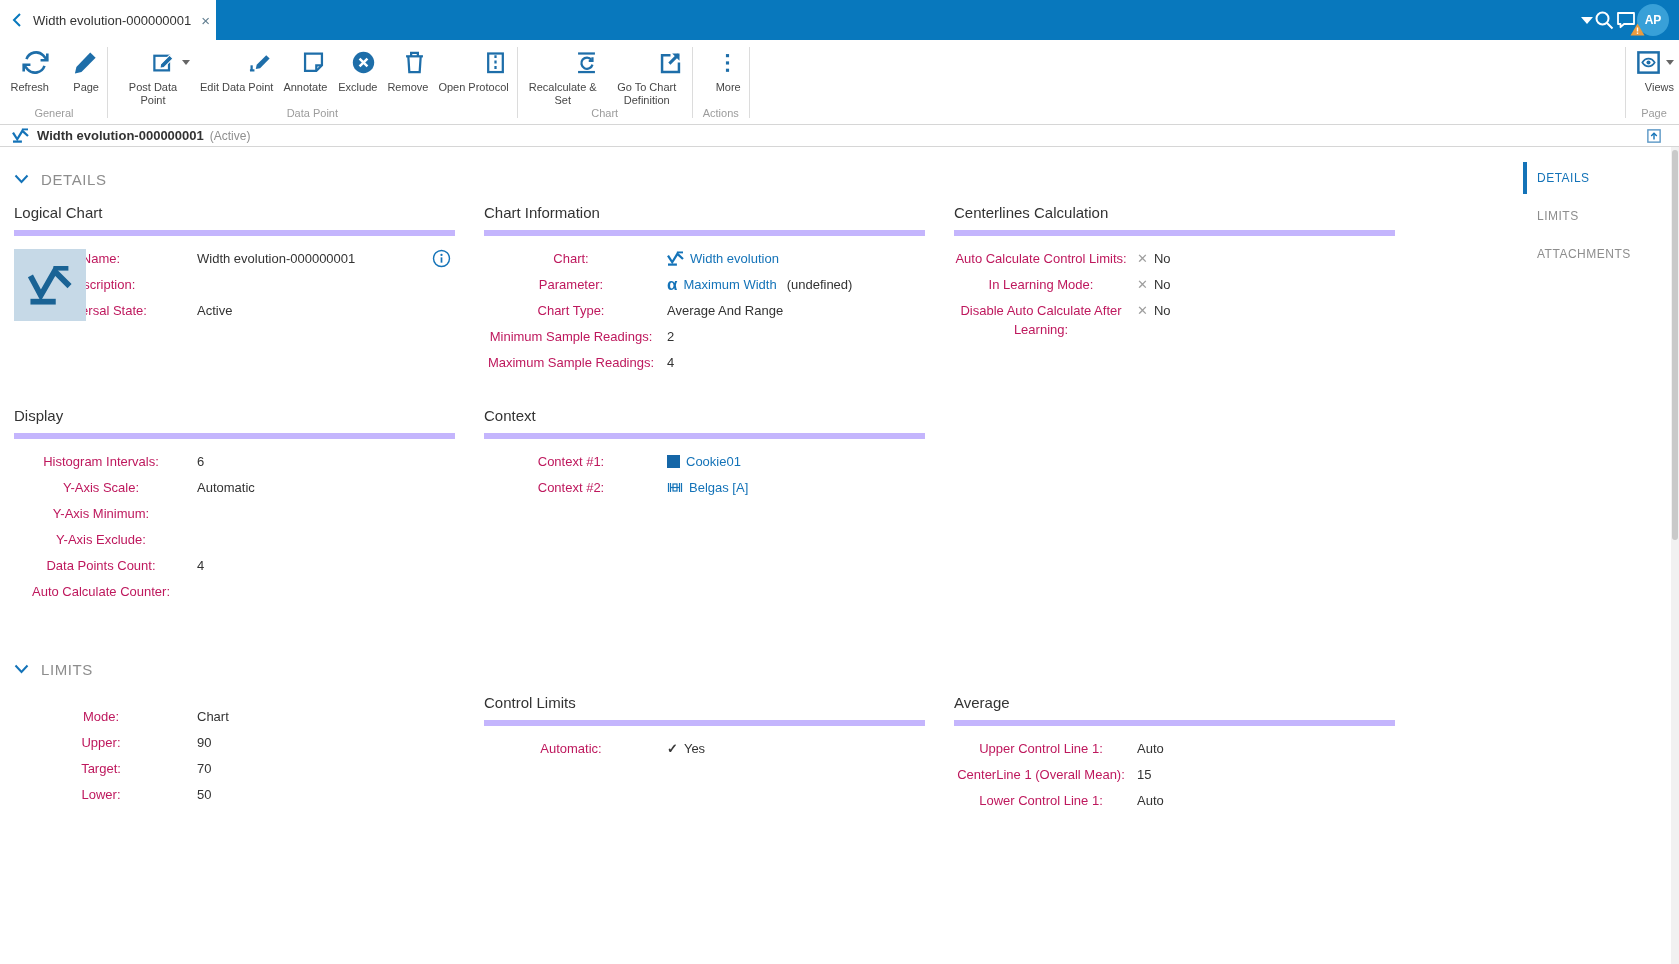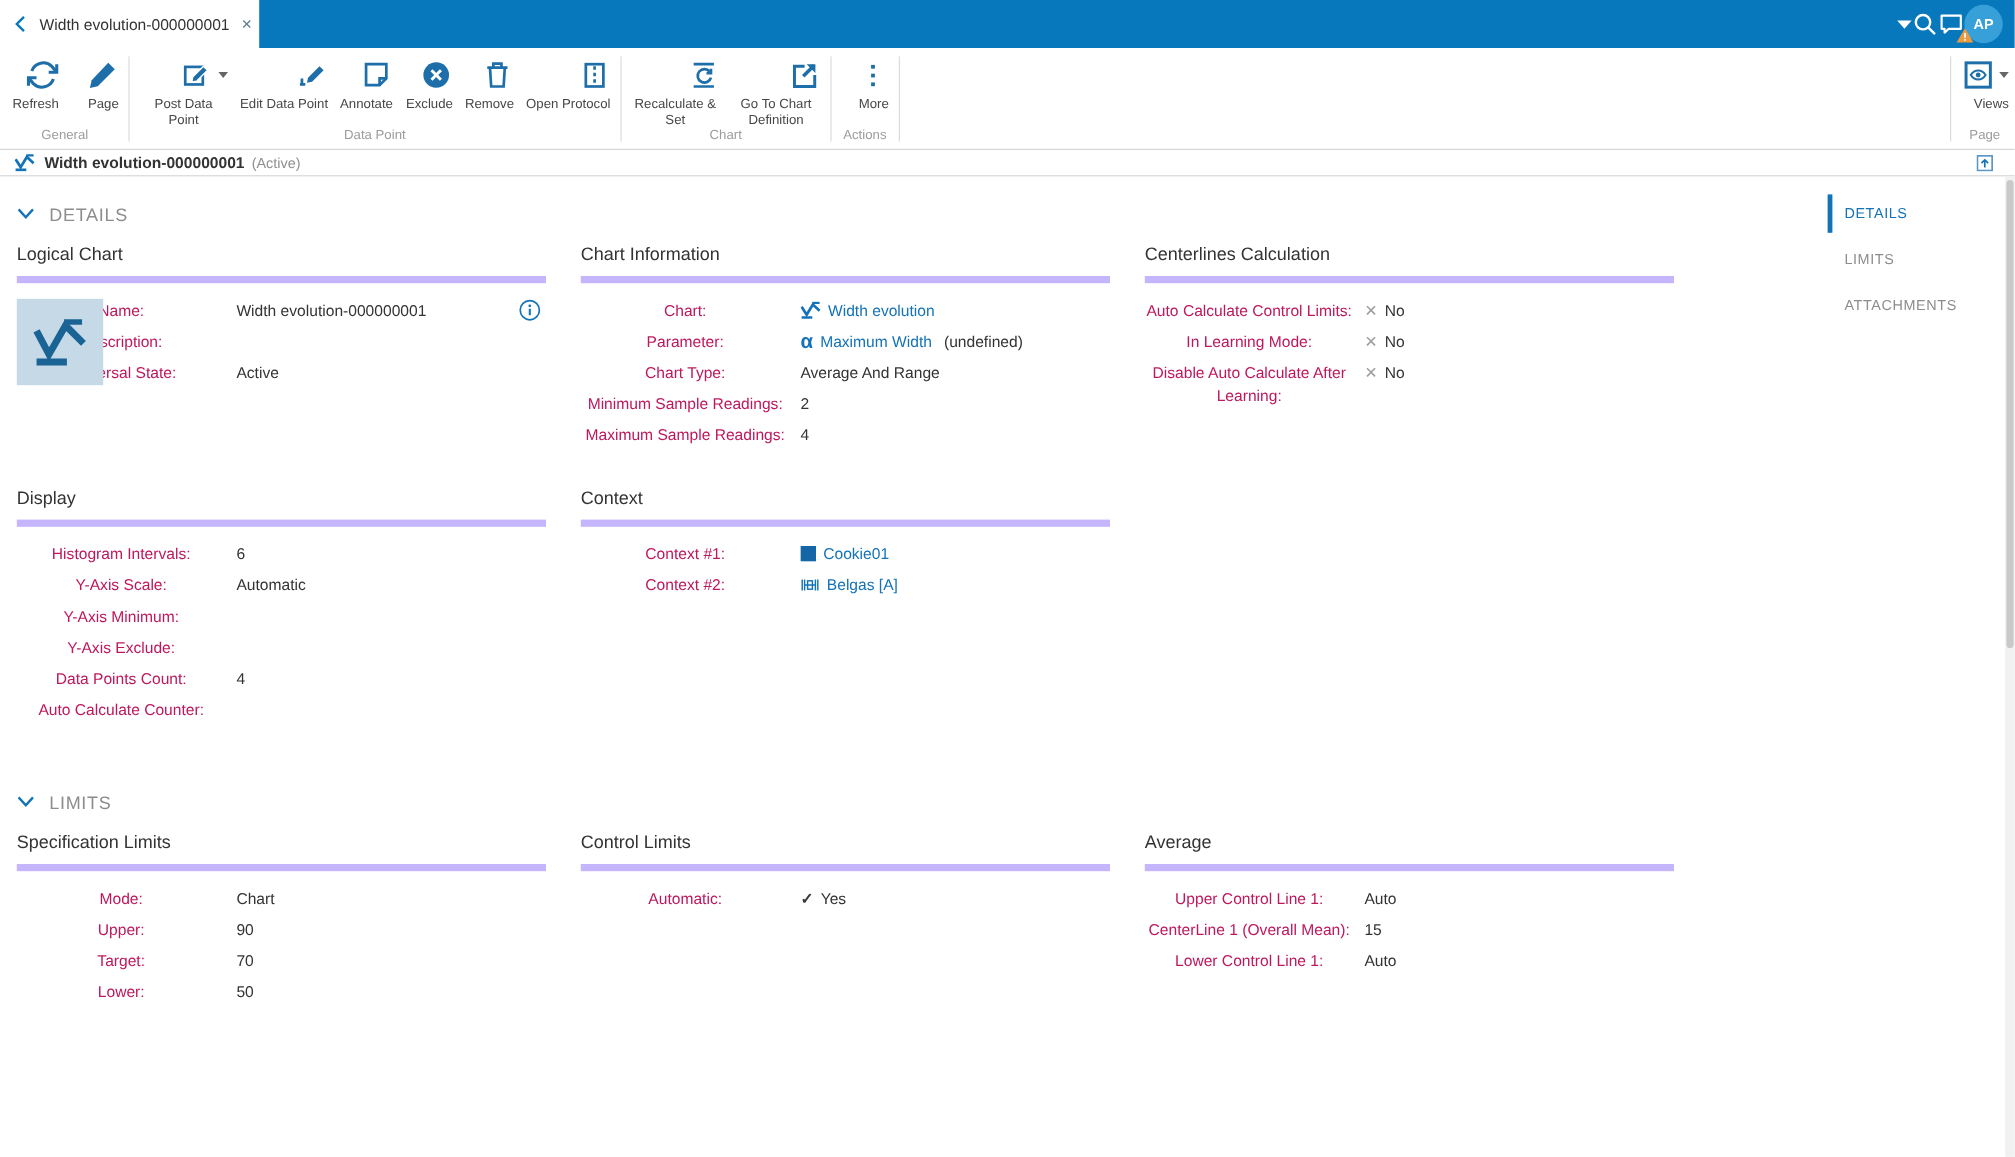--- a/index.html
+++ b/index.html
@@ -493,21 +493,20 @@
   <div class="section-header sh-limits">
     <span>
       <svg width="15" height="10" viewBox="0 0 15 10">
           <polyline points="1.5 1.5 7.5 8 13.5 1.5" fill="none" stroke="#1473b8" stroke-width="2"></polyline>
         </svg>
     </span>
     <span class="sh-text">LIMITS</span>
   </div>
 
   <div class="card">
-    <div class="card-title">Specification Limits</div>
     <div class="card-body">
         <div class="frow">
           <div class="flabel">Mode:</div>
           <div class="fvalue">
             <span class="vtext">Chart</span>
           </div>
         </div>
         <div class="frow">
           <div class="flabel">Upper:</div>
           <div class="fvalue">

